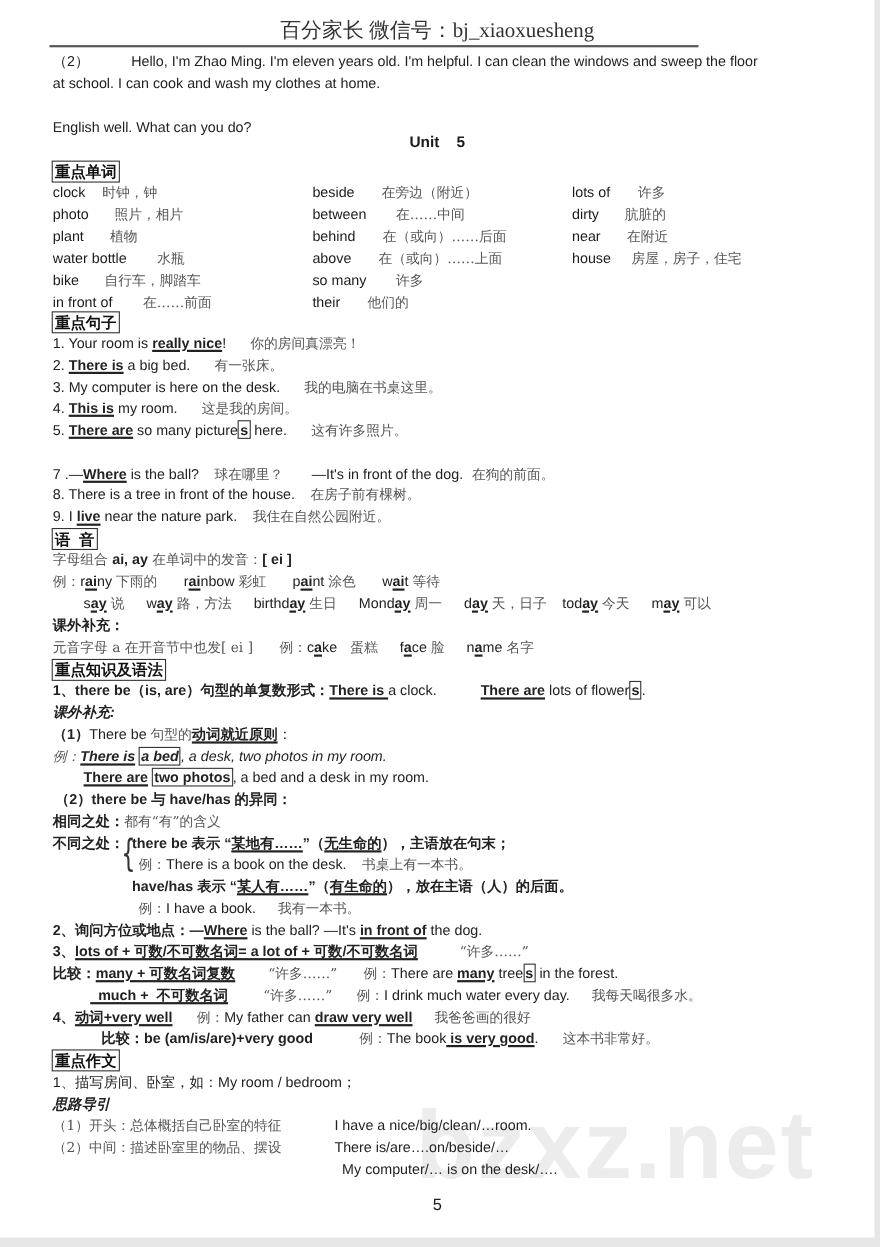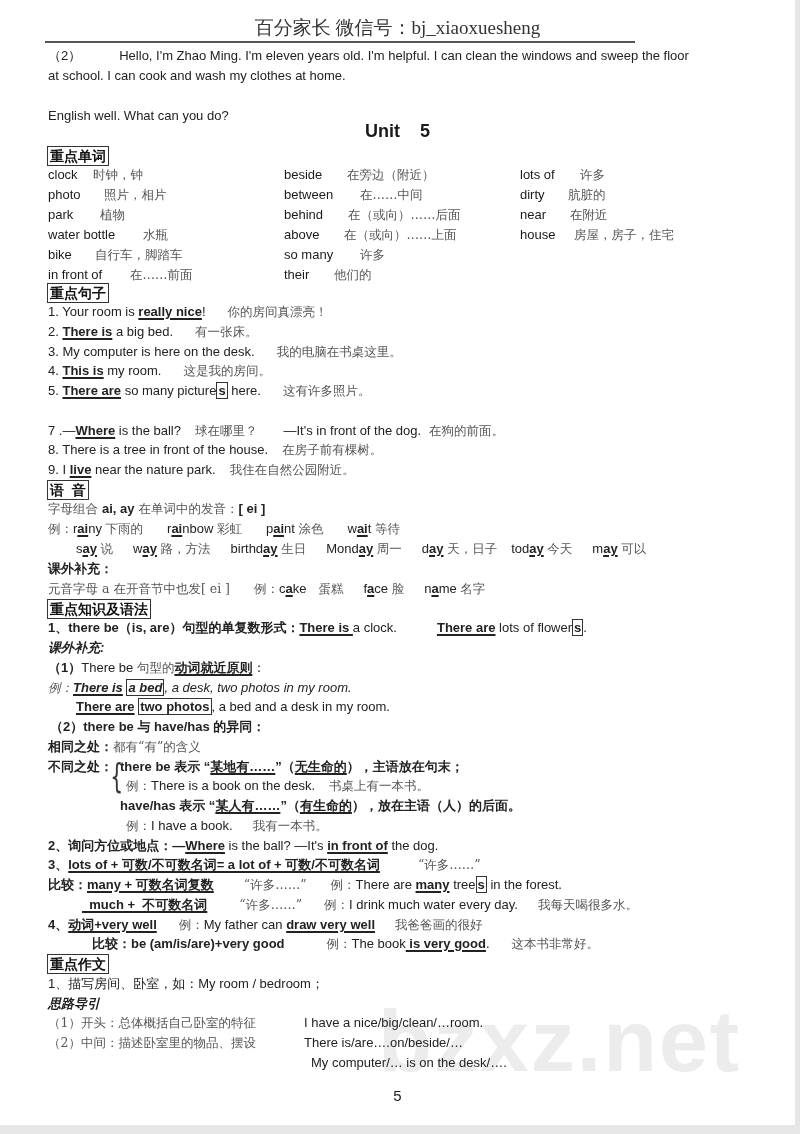--- a/index.html
+++ b/index.html
@@ -18,21 +18,21 @@
   .header-rule { left: 45px; width: 590px; top: 41px; height: 2px; background: #555; }
   .t { font-size: 13px; line-height: 20px; color: #222; }
   .zh { font-family: "DejaVu Serif", serif; color: #555; font-size: 12.5px; }
   .b { font-weight: bold; }
   .bu { font-weight: bold; text-decoration: underline; text-decoration-thickness: 1.5px; text-underline-offset: 2px; }
   .box { border: 1px solid #333; padding: 0 1px; }
   .section-label {
     font-weight: bold; font-size: 14px; border: 1.5px solid #333; padding: 0 2px; line-height: 18px;
     display: inline-block; color: #111;
   }
-  .unit-title { left: 0; width: 795px; text-align: center; top: 121px; font-size: 18px; font-weight: bold; }
+  .unit-title { left: 0; width: 795px; text-align: center; top: 121px; font-size: 14px; font-weight: bold; }
   .vocab-col { font-size: 13px; line-height: 20px; }
   .vocab-col .row { height: 20px; }
   .vocab-col .en { display: inline-block; }
   .it { font-style: italic; font-weight: bold; }
   .brace { font-size: 34px; line-height: 34px; color: #333; font-family: "DejaVu Sans", sans-serif; transform: scaleX(0.6); }
   .watermark {
     left: 378px; top: 990px; font-size: 88px; font-weight: bold; color: #ececec; letter-spacing: 2px;
     font-family: "Liberation Sans", sans-serif; z-index: 0;
   }
   .front { z-index: 1; }
@@ -54,21 +54,21 @@
   <div class="abs t front" style="left:48px; top:66px;">at school. I can cook and wash my clothes at home.</div>
   <div class="abs t front" style="left:48px; top:106px;">English well. What can you do?</div>
 
   <div class="abs unit-title" style="white-space:pre;">Unit    5</div>
 
   <div class="abs" style="left:47px; top:146px;"><span class="section-label">重点单词</span></div>
 
   <div class="abs vocab-col front" style="left:48px; top:165px;">
     <div class="row"><span class="en" style="width:45px">clock</span><span class="zh">时钟，钟</span></div>
     <div class="row"><span class="en" style="width:56px">photo</span><span class="zh">照片，相片</span></div>
-    <div class="row"><span class="en" style="width:52px">park</span><span class="zh">植物</span></div>
+    <div class="row"><span class="en" style="width:52px">plant</span><span class="zh">植物</span></div>
     <div class="row"><span class="en" style="width:95px">water bottle</span><span class="zh">水瓶</span></div>
     <div class="row"><span class="en" style="width:47px">bike</span><span class="zh">自行车，脚踏车</span></div>
     <div class="row"><span class="en" style="width:82px">in front of</span><span class="zh">在……前面</span></div>
   </div>
 
   <div class="abs vocab-col front" style="left:284px; top:165px;">
     <div class="row"><span class="en" style="width:63px">beside</span><span class="zh">在旁边（附近）</span></div>
     <div class="row"><span class="en" style="width:76px">between</span><span class="zh">在……中间</span></div>
     <div class="row"><span class="en" style="width:64px">behind</span><span class="zh">在（或向）……后面</span></div>
     <div class="row"><span class="en" style="width:60px">above</span><span class="zh">在（或向）……上面</span></div>

